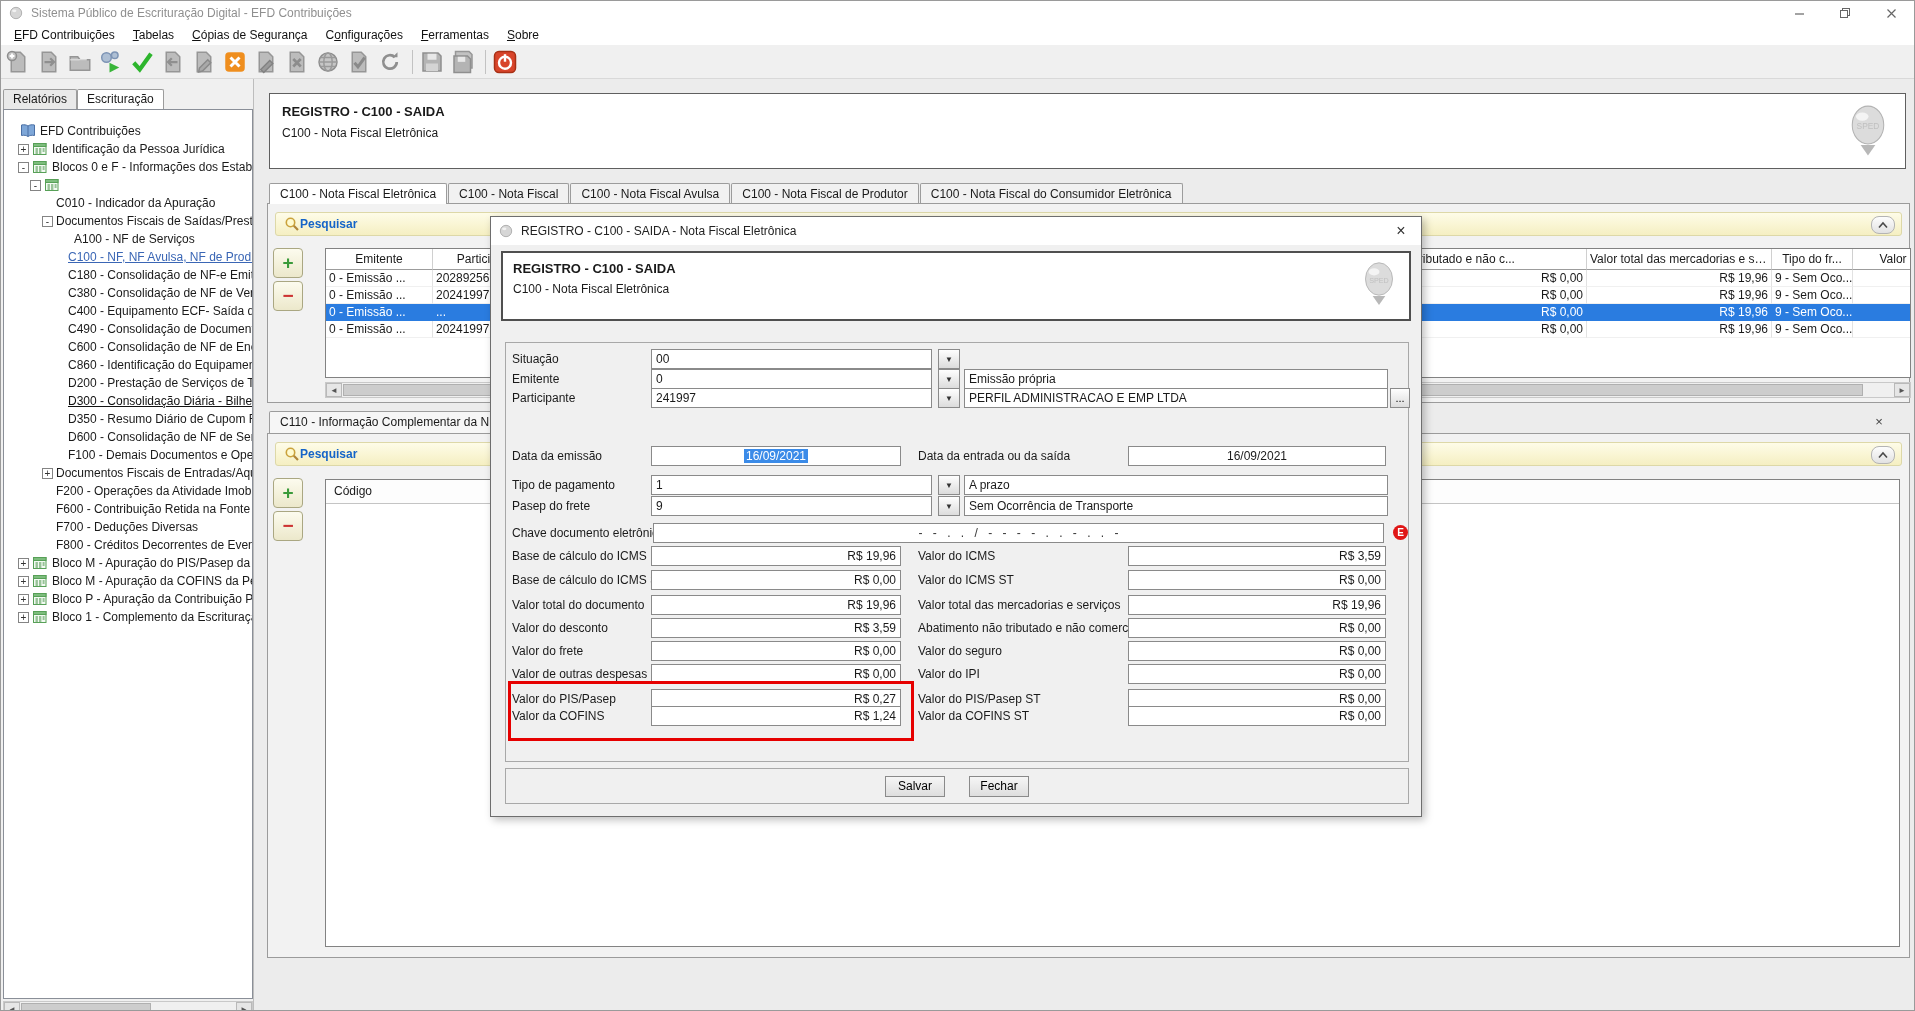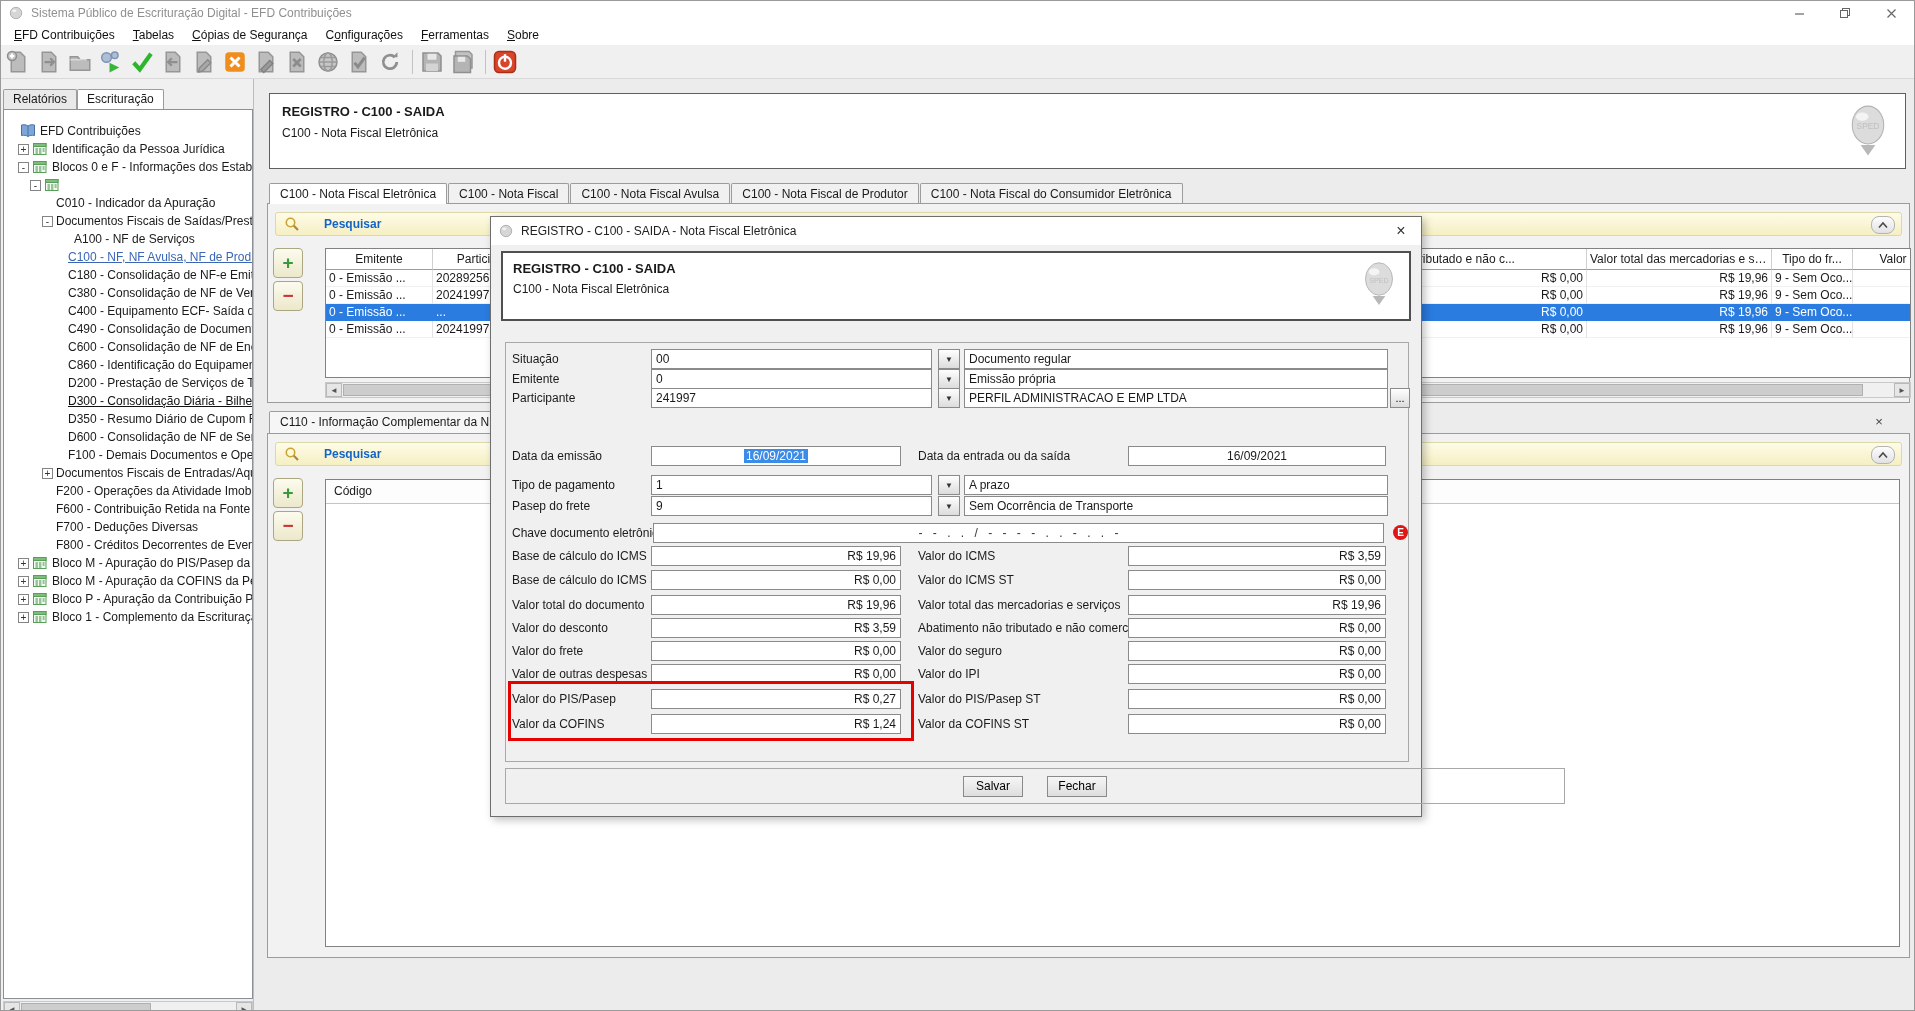--- a/index.html
+++ b/index.html
@@ -53,21 +53,21 @@
   .tabs-row { position:absolute; left:15px; top:104px; height:21px; display:flex; }
   .tab { padding:0 10px; line-height:20px; border:1px solid #9c9c9c; border-bottom:none; background:#f1f1f1; border-radius:2px 2px 0 0; margin-right:1px; white-space:nowrap; }
   .tab.active { background:#fff; position:relative; z-index:2; }
 
   .panel { position:absolute; left:13px; width:1643px; background:#f2f2f2; border:1px solid #9b9b9b; }
   #panel-records { top:124px; height:200px; }
   #panel-c110 { top:354px; height:525px; }
 
   .searchbar { position:absolute; left:7px; top:8px; right:7px; height:24px; border:1px solid #ddd8a8; border-radius:3px; background:linear-gradient(#fefce8,#f5efc2); display:flex; align-items:center; }
   .searchbar svg.mag { width:16px; height:16px; margin-left:8px; }
-  .search-label { margin-left:24px; font-weight:bold; color:#1464c8; }
+  .search-label { margin-left:0; font-weight:bold; color:#1464c8; }
   .chev-btn { position:absolute; right:6px; top:3px; width:24px; height:18px; border:1px solid #b4b4b4; border-radius:8px; background:linear-gradient(#fdfdfd,#e2e2e2); display:flex; align-items:center; justify-content:center; }
   .chev-btn svg { width:12px; height:8px; }
 
   .pm-col { position:absolute; left:5px; top:44px; }
   .pm-btn { display:block; width:30px; height:30px; border:1px solid #aaa782; border-radius:4px; background:linear-gradient(#fcfbee,#ece8cb); font-size:19px; font-weight:bold; line-height:26px; text-align:center; margin-bottom:3px; }
   .pm-btn.plus { color:#3a9a3a; }
   .pm-btn.minus { color:#cc3333; }
 
   .grid { position:absolute; left:57px; top:44px; width:1586px; height:130px; background:#fff; border:1px solid #828282; overflow:hidden; }
   .gridhead { display:flex; }
@@ -105,21 +105,21 @@
   .fin.numb { left:145px; width:250px; text-align:right; }
   .fin.datec { left:145px; width:250px; text-align:center; }
   .fin.col2 { left:622px; width:258px; }
   .fin.col2.center { text-align:center; }
   .fin.cur { left:145px; width:250px; text-align:right; }
   .fin.cur2 { left:622px; width:258px; text-align:right; }
   .fin.chave { left:147px; width:731px; text-align:center; word-spacing:7px; color:#333; }
   .text-sel { background:#3b8be8; color:#fff; padding:0 2px; }
   .ebadge { position:absolute; left:887px; top:2px; width:15px; height:15px; border-radius:50%; background:#e01616; color:#fff; font-weight:bold; font-size:10px; line-height:15px; text-align:center; }
   .annotation-box { position:absolute; left:2px; top:338px; width:406px; height:60px; border:3px solid #e60000; pointer-events:none; }
-  .dlg-buttons { position:absolute; left:14px; top:551px; width:1060px; height:36px; border:1px solid #a8a8a8; display:flex; align-items:center; justify-content:center; gap:24px; }
+  .dlg-buttons { position:absolute; left:14px; top:551px; width:904px; height:36px; border:1px solid #a8a8a8; display:flex; align-items:center; justify-content:center; gap:24px; }
   .dlg-btn { min-width:60px; height:21px; padding:0 10px; border:1px solid #8a8a8a; background:linear-gradient(#f6f6f6,#dedede); font-size:12px; }
 </style>
 </head>
 <body>
 
 <div id="app">
 
   <div class="titlebar">
     <span class="app-ico"><svg viewBox="0 0 16 16">
           <circle cx="8" cy="8" r="6.5" fill="#d6d6d6" stroke="#a8a8a8"></circle>
@@ -567,21 +567,20 @@
             <text x="20" y="24" font-size="8" fill="#c0c0c0" text-anchor="middle">SPED</text>
           </svg></span>
     </div>
 
     <div class="form-box">
 
       <div class="frow" style="top:6px">
         <span class="flabel">Situação</span>
         <div class="fin code">00</div>
         <button class="ddbtn">▼</button>
-        <div class="fin desc">Documento regular</div>
       </div>
 
       <div class="frow" style="top:26px">
         <span class="flabel">Emitente</span>
         <div class="fin code">0</div>
         <button class="ddbtn">▼</button>
         <div class="fin desc">Emissão própria</div>
       </div>
 
       <div class="frow" style="top:45px">
@@ -656,21 +655,21 @@
             <div class="fin cur">R$ 0,00</div>
             <span class="flabel2">Valor do IPI</span>
             <div class="fin cur2">R$ 0,00</div>
           </div>
           <div class="frow" style="top: 346px;">
             <span class="flabel">Valor do PIS/Pasep</span>
             <div class="fin cur">R$ 0,27</div>
             <span class="flabel2">Valor do PIS/Pasep ST</span>
             <div class="fin cur2">R$ 0,00</div>
           </div>
-          <div class="frow" style="top: 371px;">
+          <div class="frow" style="top: 363px;">
             <span class="flabel">Valor da COFINS</span>
             <div class="fin cur">R$ 1,24</div>
             <span class="flabel2">Valor da COFINS ST</span>
             <div class="fin cur2">R$ 0,00</div>
           </div>
         </div>
 
       <div class="annotation-box"></div>
     </div>
 

